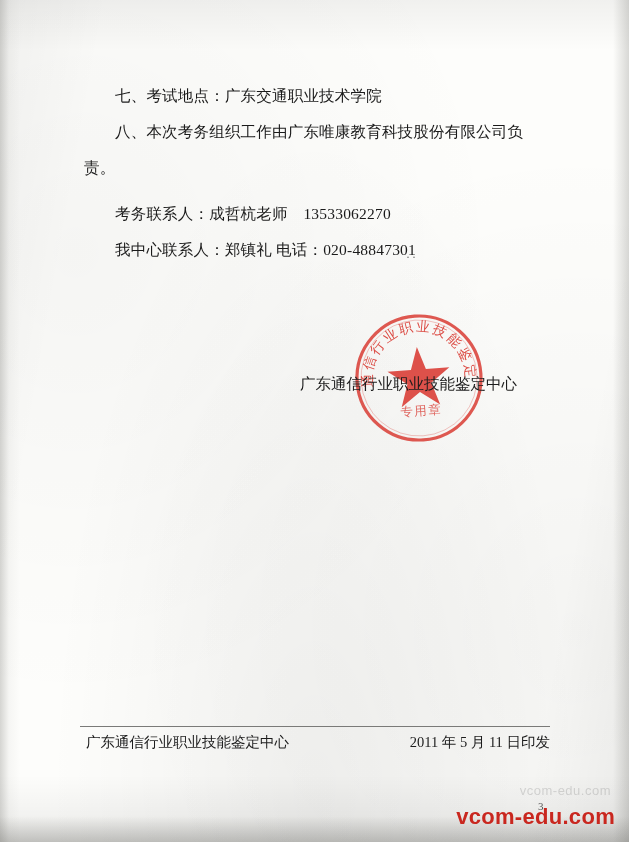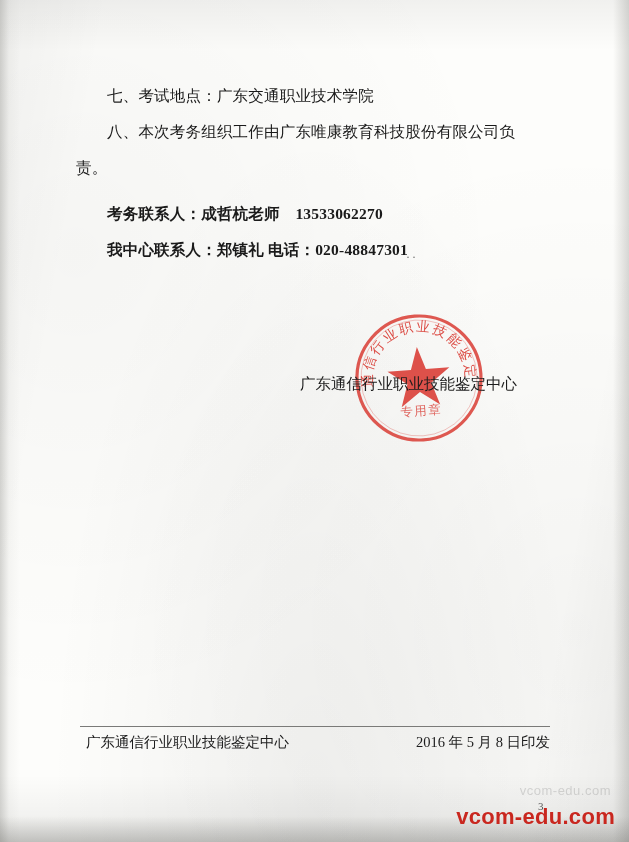--- a/index.html
+++ b/index.html
@@ -50,36 +50,35 @@
   }
   .edge-bottom {
     position: absolute;
     left: 0; bottom: 0;
     width: 629px; height: 26px;
     background: linear-gradient(0deg, rgba(110,110,105,0.35), rgba(255,255,255,0) 100%);
   }
 
   .body-text {
     position: absolute;
-    left: 76px;
+    left: 84px;
     top: 78px;
     width: 460px;
     color: #1a1a1a;
     font-size: 15.5px;
     line-height: 36px;
     letter-spacing: 0.2px;
   }
   .para {
     margin: 0;
     text-indent: 2em;
     white-space: normal;
   }
   .para.tight {
     text-indent: 2em;
-    font-weight: bold;
   }
   .gap-sm { height: 10px; }
 
   
   .mark-dots {
     position: absolute;
     left: 406px;
     top: 250px;
     font-size: 12px;
     color: #6b6b6b;
@@ -198,21 +197,21 @@
   </div>
 
   <div class="sign-block">
     <div class="sign-org">广东通信行业职业技能鉴定中心</div>
   </div>
 
   <div class="footer-rule"></div>
 
   <div class="footer">
     <div class="footer-left">广东通信行业职业技能鉴定中心</div>
-    <div class="footer-right">2016 年 5 月 8 日印发</div>
+    <div class="footer-right">2011 年 5 月 11 日印发</div>
   </div>
 
   <div class="page-num">3</div>
 
   <div class="watermark-ghost">vcom-edu.com</div>
   <div class="watermark">vcom-edu.com</div>
 
 </div>
 
 </body></html>

